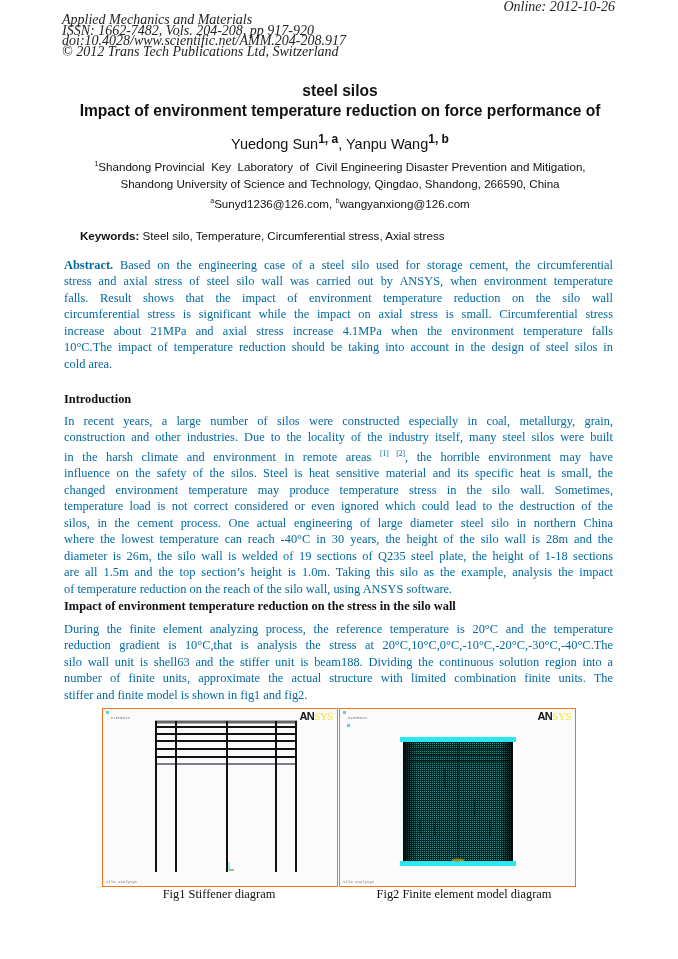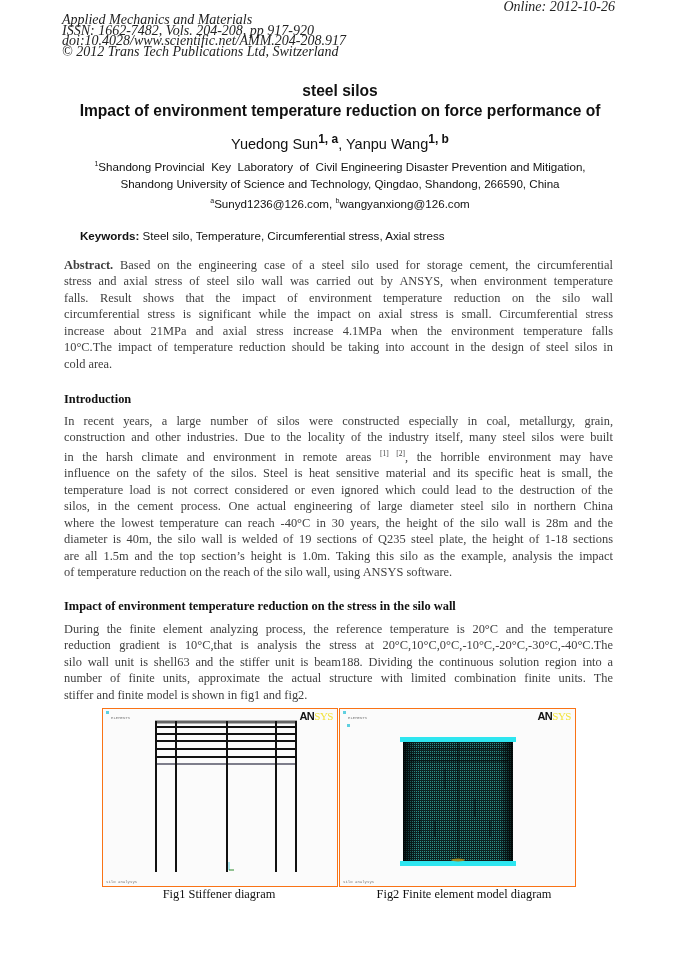--- a/index.html
+++ b/index.html
@@ -6,21 +6,21 @@
   body { width: 678px; height: 959px; position: relative; overflow: hidden; color: #111; }
   .abs { position: absolute; }
   .hdr { font-family: "Liberation Serif", serif; font-style: italic; font-size: 14px; line-height: 10.6px; color: #222; }
   .title { font-family: "Liberation Sans", sans-serif; font-weight: bold; font-size: 15.6px; line-height: 20px; text-align: center; color: #111; }
   .authors { font-family: "Liberation Sans", sans-serif; font-size: 14.5px; text-align: center; color: #111; }
   .authors sup { font-size: 12px; vertical-align: 6px; font-weight: bold; }
   .aff { font-family: "Liberation Sans", sans-serif; font-size: 11.6px; line-height: 17px; text-align: center; color: #111; }
   .aff sup { font-size: 7px; vertical-align: 5px; }
   .kw { font-family: "Liberation Sans", sans-serif; font-size: 11.6px; color: #111; }
   .kw b { font-weight: bold; padding-left: 16px; }
-  .body { font-family: "Liberation Serif", serif; font-size: 12.4px; line-height: 16.45px; text-align: justify; color: #404040; }
+  .body { font-family: "Liberation Serif", serif; font-size: 12.4px; line-height: 16.45px; text-align: justify; color: #0369a1; }
   .body .just { display: block; text-align: justify; text-align-last: justify; white-space: nowrap; }
   .body .last { display: block; text-align: left; }
   .h2 { font-family: "Liberation Serif", serif; font-weight: bold; font-size: 12.4px; color: #111; }
   .body sup { font-size: 7.5px; vertical-align: 5px; }
   .fig { border: 1px solid #f97316; background: #fbfbfb; overflow: hidden; }
   .fig-label { font-family: "Liberation Mono", monospace; font-size: 4px; color: #777; }
   .ansys { font-family: "Liberation Sans", sans-serif; font-weight: bold; font-size: 11px; letter-spacing: -0.5px; }
   .ansys .an { color: #111; }
   .ansys .sys { color: #f2e33a; font-family: "Liberation Serif", serif; font-weight: normal; }
   .caption { font-family: "Liberation Serif", serif; font-size: 12.4px; color: #111; text-align: center; }
@@ -68,24 +68,25 @@
   <span class="last">cold area.</span>
 </div>
 
 <div class="abs h2" style="left:64px; top:392px;">Introduction</div>
 
 <div class="abs body" style="left:64px; width:549px; top:413px;">
   <span class="just">In recent years, a large number of silos were constructed especially in coal, metallurgy, grain,</span>
   <span class="just">construction and other industries. Due to the locality of the industry itself, many steel silos were built</span>
   <span class="just"><span>in the harsh climate and environment in remote areas</span> <sup>[1] [2]</sup><span>, the horrible environment may have</span></span>
   <span class="just">influence on the safety of the silos. Steel is heat sensitive material and its specific heat is small, the</span>
+  <span class="just">changed environment temperature may produce temperature stress in the silo wall. Sometimes,</span>
   <span class="just">temperature load is not correct considered or even ignored which could lead to the destruction of the</span>
   <span class="just">silos, in the cement process. One actual engineering of large diameter steel silo in northern China</span>
   <span class="just">where the lowest temperature can reach -40°C in 30 years, the height of the silo wall is 28m and the</span>
-  <span class="just">diameter is 40m, the silo wall is welded of 19 sections of Q235 steel plate, the height of 1-18 sections</span>
+  <span class="just">diameter is 26m, the silo wall is welded of 19 sections of Q235 steel plate, the height of 1-18 sections</span>
   <span class="just">are all 1.5m and the top section’s height is 1.0m. Taking this silo as the example, analysis the impact</span>
   <span class="last">of temperature reduction on the reach of the silo wall, using ANSYS software.</span>
 </div>
 
 <div class="abs h2" style="left:64px; top:599px;">Impact of environment temperature reduction on the stress in the silo wall</div>
 
 <div class="abs body" style="left:64px; width:549px; top:621px;">
   <span class="just">During the finite element analyzing process, the reference temperature is 20°C and the temperature</span>
   <span class="just">reduction gradient is 10°C,that is analysis the stress at 20°C,10°C,0°C,-10°C,-20°C,-30°C,-40°C.The</span>
   <span class="just">silo wall unit is shell63 and the stiffer unit is beam188. Dividing the continuous solution region into a</span>

